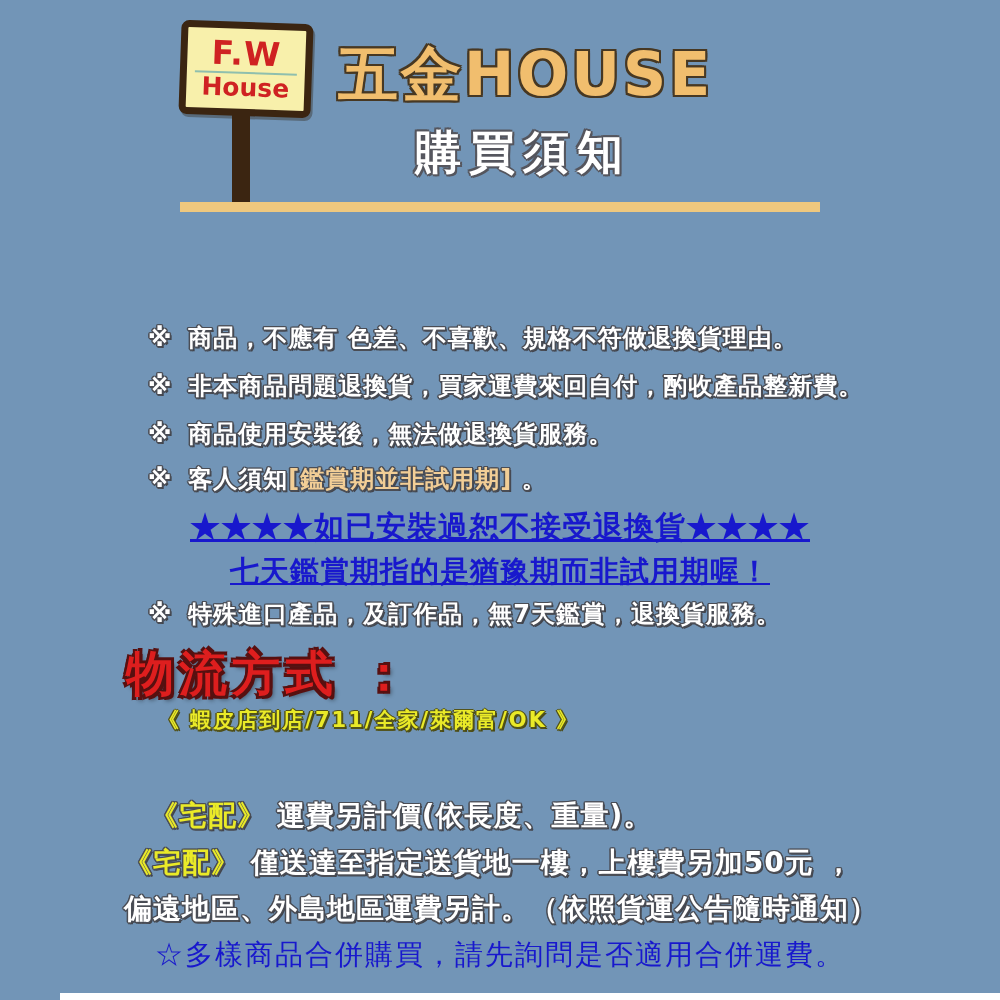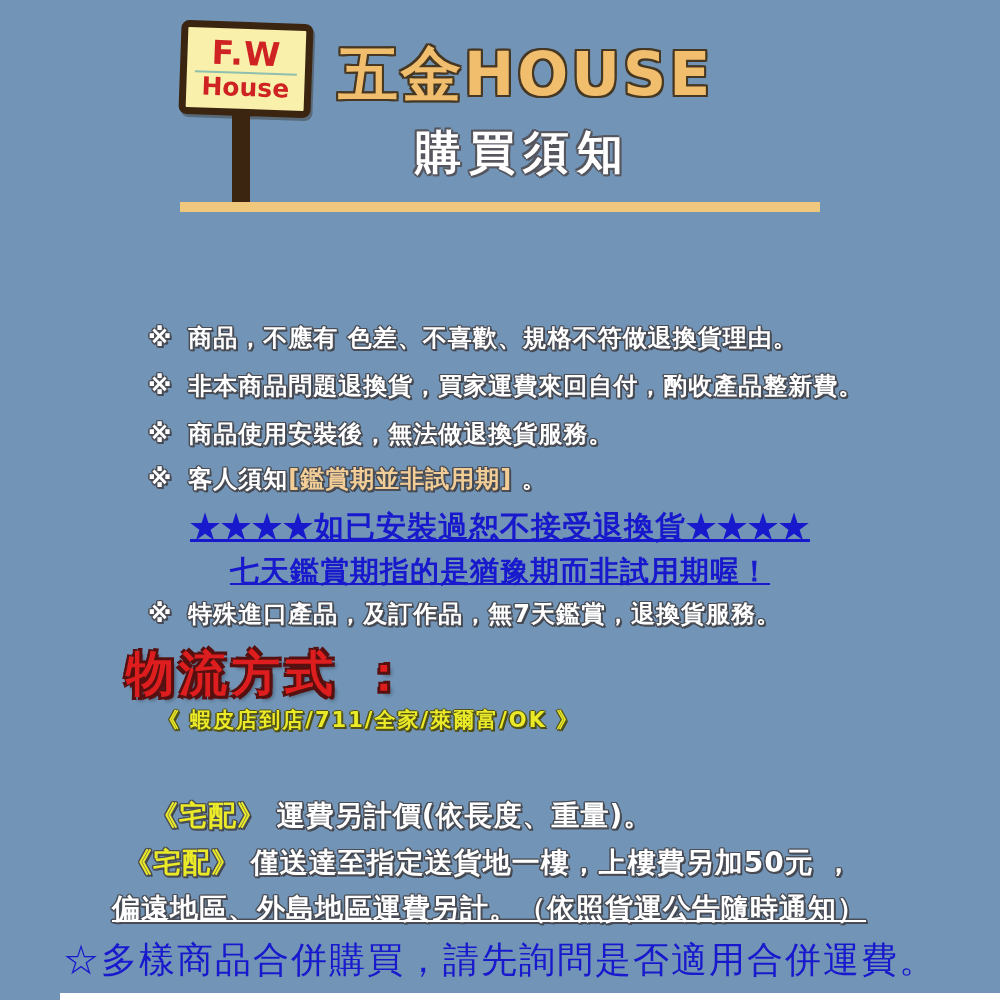--- a/index.html
+++ b/index.html
@@ -63,21 +63,21 @@
   }
   
   .bline{
     position:absolute;left:0;width:1000px;text-align:center;
     color:var(--note_blue,#1818CD);font-family:"Liberation Serif","DejaVu Serif",serif;
     font-weight:bold;font-size:30px;letter-spacing:1px;white-space:nowrap;text-decoration:underline;
   }
   .combine{
     position:absolute;left:0;width:1000px;text-align:center;
     color:var(--note_blue,#1818CD);font-family:"Liberation Serif","DejaVu Serif",serif;
-    font-size:36px;letter-spacing:2px;white-space:nowrap;
+    font-size:28px;letter-spacing:2px;white-space:nowrap;
   }
   .bottom-strip{position:absolute;left:60px;bottom:0;width:940px;height:7px;background:#fff;}
 </style>
 </head>
 <body>
 
 <div class="canvas">
 
   <div class="logo">
     <div class="sign">
@@ -122,18 +122,18 @@
 
 
   <div class="wline" style="left:150px;top:797px;font-size:28px;">
     <span class="ytag">《宅配》</span><span> 運費另計價(依長度、重量)。</span>
   </div>
 
   <div class="wline" style="left:124px;top:844px;font-size:28px;">
     <span class="ytag">《宅配》</span><span> 僅送達至指定送貨地一樓，上樓費另加50元 ，</span>
   </div>
 
-  <div class="wline" style="left:112px;top:890px;font-size:28px;text-decoration:underline;">偏遠地區、外島地區運費另計。（依照貨運公告隨時通知）</div>
+  <div class="wline" style="left:124px;top:890px;font-size:28px;">偏遠地區、外島地區運費另計。（依照貨運公告隨時通知）</div>
 
   <div class="combine" style="top:936px;">☆多樣商品合併購買，請先詢問是否適用合併運費。</div>
 
   <div class="bottom-strip"></div>
 </div>
 
 </body></html>

